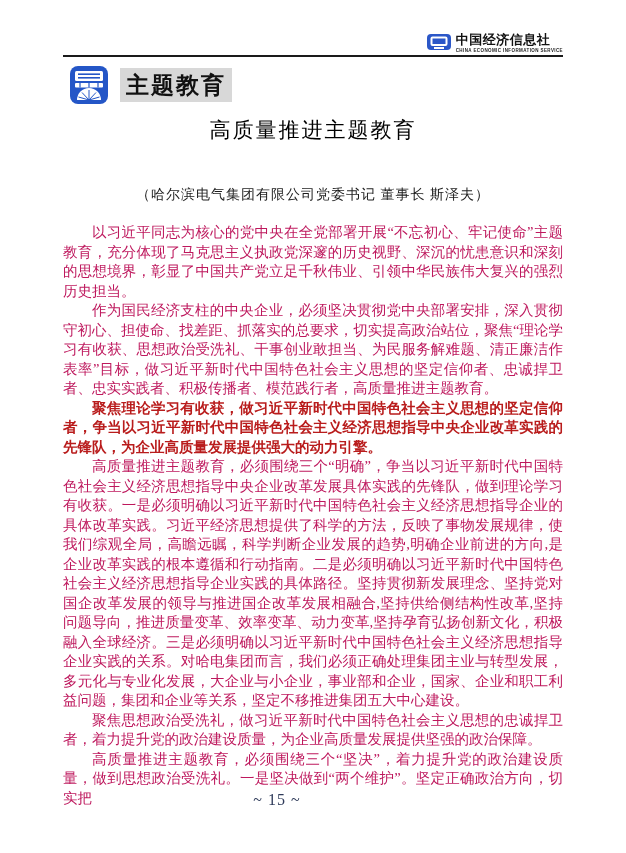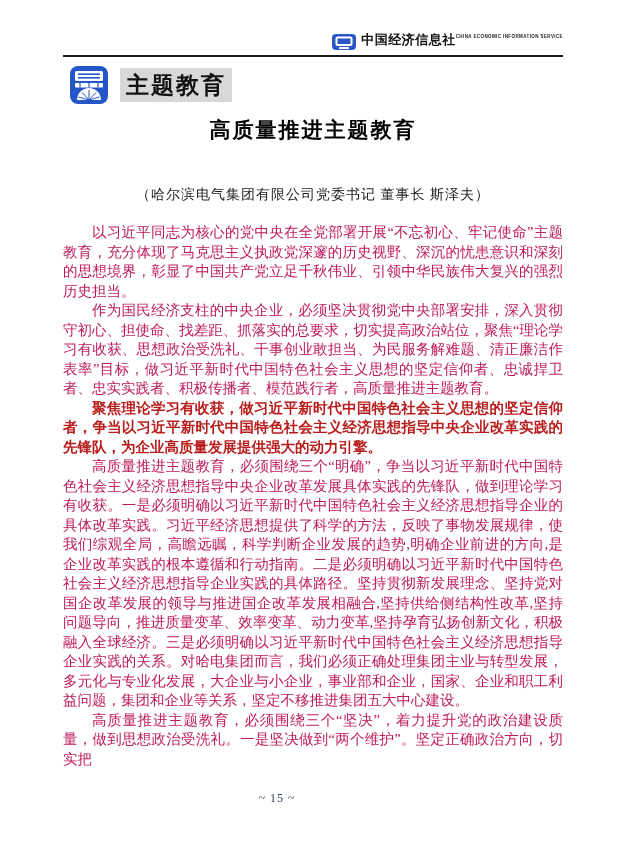--- a/index.html
+++ b/index.html
@@ -11,21 +11,21 @@
     font-family:"Liberation Serif","DejaVu Serif",serif;
     color:#1c1c1c;
     overflow:hidden;
   }
   
   .brand{
     position:absolute;top:33px;right:63px;
     display:flex;align-items:flex-start;gap:5px;
   }
   .brand-icon{display:block;width:24px;height:19px;margin-top:1px;}
-  .brand-text{display:flex;flex-direction:row;align-items:flex-start;}
+  .brand-text{display:flex;flex-direction:column;align-items:flex-start;}
   .brand-name{
     font-family:"Liberation Sans","DejaVu Sans",sans-serif;
     font-weight:bold;font-size:13px;line-height:14px;color:#111;
     letter-spacing:0.5px;white-space:nowrap;
   }
   .brand-sub{
     font-family:"Liberation Sans","DejaVu Sans",sans-serif;
     font-weight:bold;font-size:4.5px;line-height:5px;color:#222;
     letter-spacing:0.4px;white-space:nowrap;margin-top:1px;
   }
@@ -42,21 +42,21 @@
   .badge-label{
     font-family:"Liberation Sans","DejaVu Sans",sans-serif;
     font-weight:bold;font-size:23px;line-height:30px;color:#111;
     padding:2px 6px;letter-spacing:2px;
   }
   
   .title{
     position:absolute;top:118px;left:63px;width:500px;
     margin:0;text-align:center;
     font-family:"Liberation Sans","DejaVu Sans",sans-serif;
-    font-weight:bold;font-size:21px;line-height:24px;color:#000;
+    font-weight:normal;font-size:21px;line-height:24px;color:#000;
     letter-spacing:2px;
   }
   .subtitle{
     position:absolute;top:148px;left:40px;width:546px;
     margin:0;text-align:center;
     font-family:"Liberation Sans","DejaVu Sans",sans-serif;
     font-weight:bold;font-size:20px;line-height:26px;
     letter-spacing:0.5px;
   }
   .byline{
@@ -74,21 +74,21 @@
     font-size:14.5px;line-height:19.5px;
     text-align:justify;
     text-indent:2em;
     color:#be185d;
   }
   .body p.em{font-weight:bold;}
   
   .page-number{
     position:absolute;top:791px;left:0;width:554px;
     text-align:center;
-    font-size:12px;color:#2e3a59;letter-spacing:1px;
+    font-size:16px;color:#2e3a59;letter-spacing:1px;
   }
 </style>
 </head>
 <body>
 
 <div class="page">
 
   <div class="brand">
     <span class="brand-icon">
       <svg width="24" height="19" viewBox="0 0 24 19" xmlns="http://www.w3.org/2000/svg">
@@ -129,18 +129,19 @@
   </div>
 
   <h1 class="title">高质量推进主题教育</h1>
   <div class="byline">（哈尔滨电气集团有限公司党委书记 董事长 斯泽夫）</div>
 
   <div class="body">
     <p>以习近平同志为核心的党中央在全党部署开展“不忘初心、牢记使命”主题教育，充分体现了马克思主义执政党深邃的历史视野、深沉的忧患意识和深刻的思想境界，彰显了中国共产党立足千秋伟业、引领中华民族伟大复兴的强烈历史担当。</p>
     <p>作为国民经济支柱的中央企业，必须坚决贯彻党中央部署安排，深入贯彻守初心、担使命、找差距、抓落实的总要求，切实提高政治站位，聚焦“理论学习有收获、思想政治受洗礼、干事创业敢担当、为民服务解难题、清正廉洁作表率”目标，做习近平新时代中国特色社会主义思想的坚定信仰者、忠诚捍卫者、忠实实践者、积极传播者、模范践行者，高质量推进主题教育。</p>
     <p class="em" style="color: #b91c1c;">聚焦理论学习有收获，做习近平新时代中国特色社会主义思想的坚定信仰者，争当以习近平新时代中国特色社会主义经济思想指导中央企业改革实践的先锋队，为企业高质量发展提供强大的动力引擎。</p>
     <p>高质量推进主题教育，必须围绕三个“明确”，争当以习近平新时代中国特色社会主义经济思想指导中央企业改革发展具体实践的先锋队，做到理论学习有收获。一是必须明确以习近平新时代中国特色社会主义经济思想指导企业的具体改革实践。习近平经济思想提供了科学的方法，反映了事物发展规律，使我们综观全局，高瞻远瞩，科学判断企业发展的趋势,明确企业前进的方向,是企业改革实践的根本遵循和行动指南。二是必须明确以习近平新时代中国特色社会主义经济思想指导企业实践的具体路径。坚持贯彻新发展理念、坚持党对国企改革发展的领导与推进国企改革发展相融合,坚持供给侧结构性改革,坚持问题导向，推进质量变革、效率变革、动力变革,坚持孕育弘扬创新文化，积极融入全球经济。三是必须明确以习近平新时代中国特色社会主义经济思想指导企业实践的关系。对哈电集团而言，我们必须正确处理集团主业与转型发展，多元化与专业化发展，大企业与小企业，事业部和企业，国家、企业和职工利益问题，集团和企业等关系，坚定不移推进集团五大中心建设。</p>
+    <p>聚焦思想政治受洗礼，做习近平新时代中国特色社会主义思想的忠诚捍卫者，着力提升党的政治建设质量，为企业高质量发展提供坚强的政治保障。</p>
     <p>高质量推进主题教育，必须围绕三个“坚决”，着力提升党的政治建设质量，做到思想政治受洗礼。一是坚决做到“两个维护”。坚定正确政治方向，切实把</p>
   </div>
 
   <div class="page-number">~ 15 ~</div>
 
 </div>
 
 </body></html>

